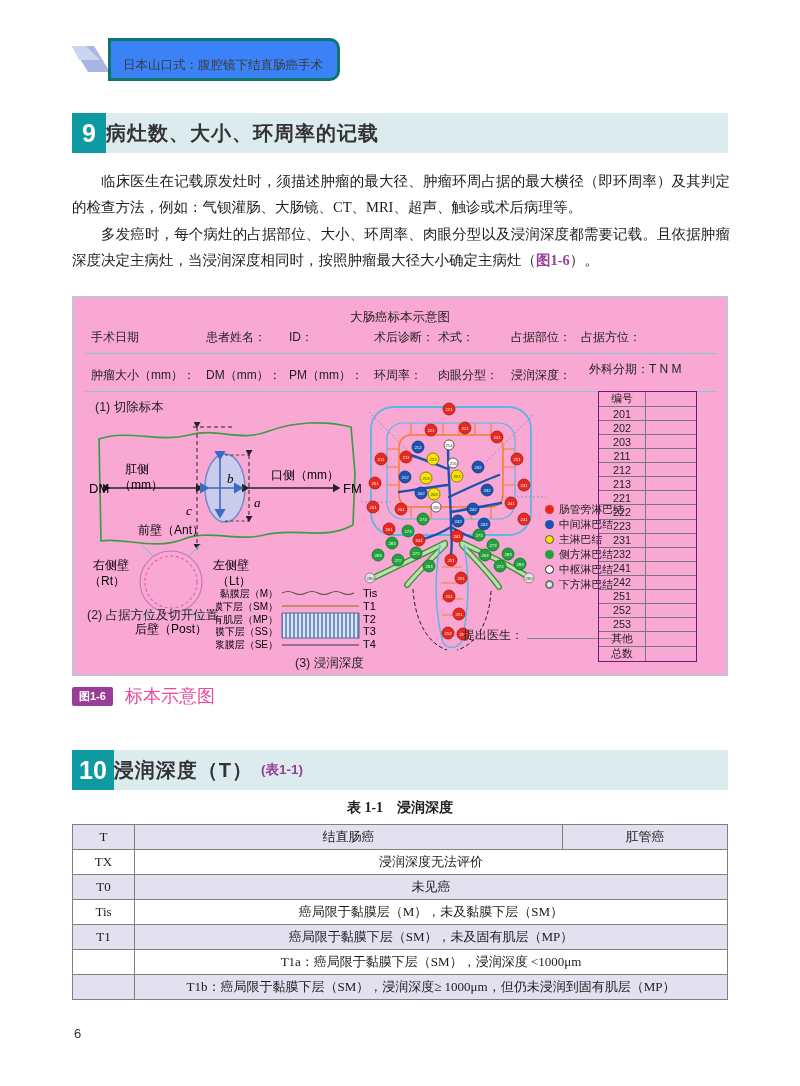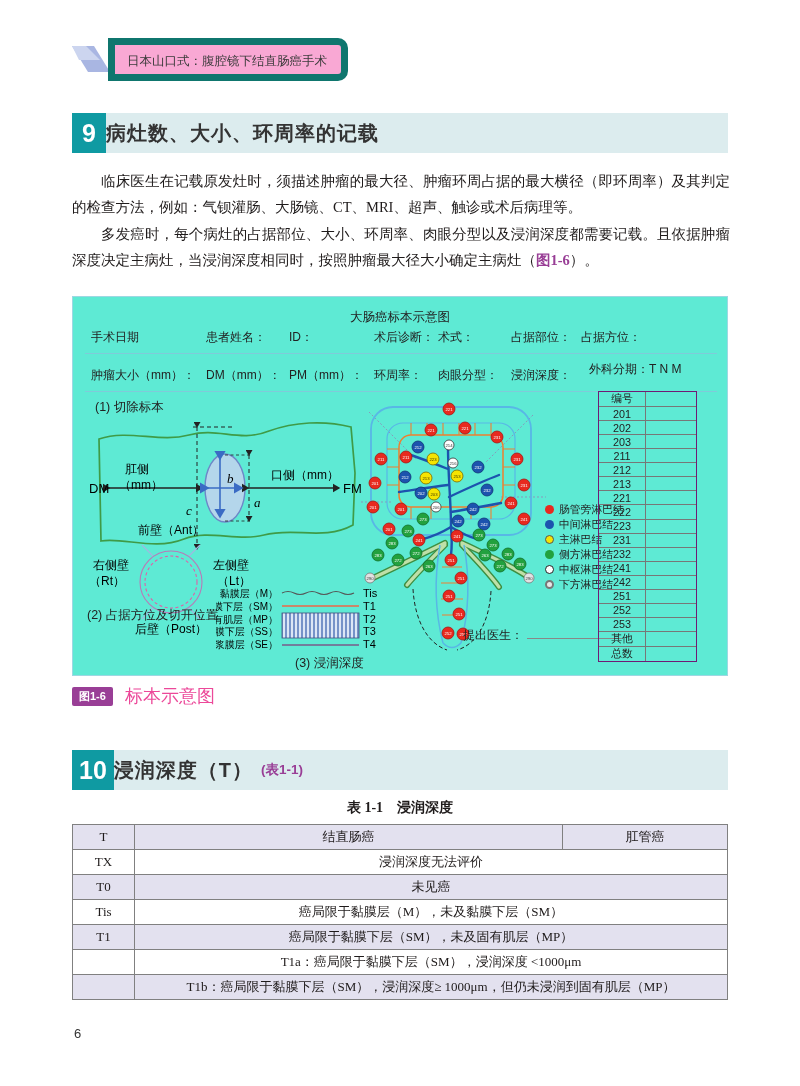--- a/index.html
+++ b/index.html
@@ -5,22 +5,22 @@
   * { margin:0; padding:0; box-sizing:border-box; }
   html,body { background:#f4f4f4; }
   .page {
     position:relative; width:800px; height:1086px; margin:0 auto;
     background:#ffffff; overflow:hidden;
     font-family:"Liberation Sans", sans-serif; color:#222;
   }
   
   .runhead { position:absolute; left:70px; top:44px; height:30px; display:flex; align-items:center; }
   .runhead-strip {
-    background:#f9a8d4; border:7px solid #0f766e; border-radius:0 10px 10px 0;
-    padding:8px 14px 4px 12px; font-size:12.5px; color:#3a3a3a; margin-left:-6px;
+    background:#3b82f6; border:3px solid #0f766e; border-radius:0 10px 10px 0;
+    padding:16px 14px 4px 12px; font-size:12.5px; color:#3a3a3a; margin-left:-6px;
   }
   
   .secbar { position:absolute; left:72px; width:656px; height:40px; display:flex; align-items:stretch; }
   .secbar .num {
     background:#0f9aa2; color:#fff; font-weight:bold; font-size:25px;
     display:flex; align-items:center; justify-content:center; padding:0 7px; min-width:34px;
   }
   .secbar .bar {
     flex:1; background:#dcecee; display:flex; align-items:center; padding-left:0;
     font-size:20px; font-weight:bold; color:#333; letter-spacing:1px;
@@ -30,21 +30,21 @@
   .bodytext {
     position:absolute; left:72px; top:168px; width:658px;
     font-family:"Liberation Serif", serif; font-size:14.5px; line-height:1.82;
     text-align:justify; color:#1f1b1b;
   }
   .bodytext p { text-indent:2em; margin:0; }
   .figref { color:#993e96; font-weight:bold; }
   
   .figbox {
     position:absolute; left:72px; top:296px; width:656px; height:380px;
-    border:1px solid #9ed7e2; background:#5eead4; font-size:12px; color:#222;
+    border:1px solid #9ed7e2; background:#f9a8d4; font-size:12px; color:#222;
   }
   .fig-title { position:absolute; left:0; top:12px; width:100%; text-align:center; font-size:12.5px; color:#222; }
   .ffield { position:absolute; font-size:12px; white-space:nowrap; color:#222; }
   .frule { position:absolute; left:12px; width:632px; height:1px; background:#7fcbd9; }
   .sublabel { position:absolute; font-size:12.5px; color:#222; white-space:nowrap; }
   .doctor { position:absolute; left:390px; top:330px; font-size:12px; }
   .doctor .dline { display:inline-block; width:95px; border-bottom:1px solid #888; height:12px; margin-left:4px; }
   
   .maplegend { position:absolute; left:472px; top:205px; width:110px; }
   .lgrow { display:flex; align-items:center; height:15px; font-size:10.8px; white-space:nowrap;font-family:Liberation Mono, monospace; }

